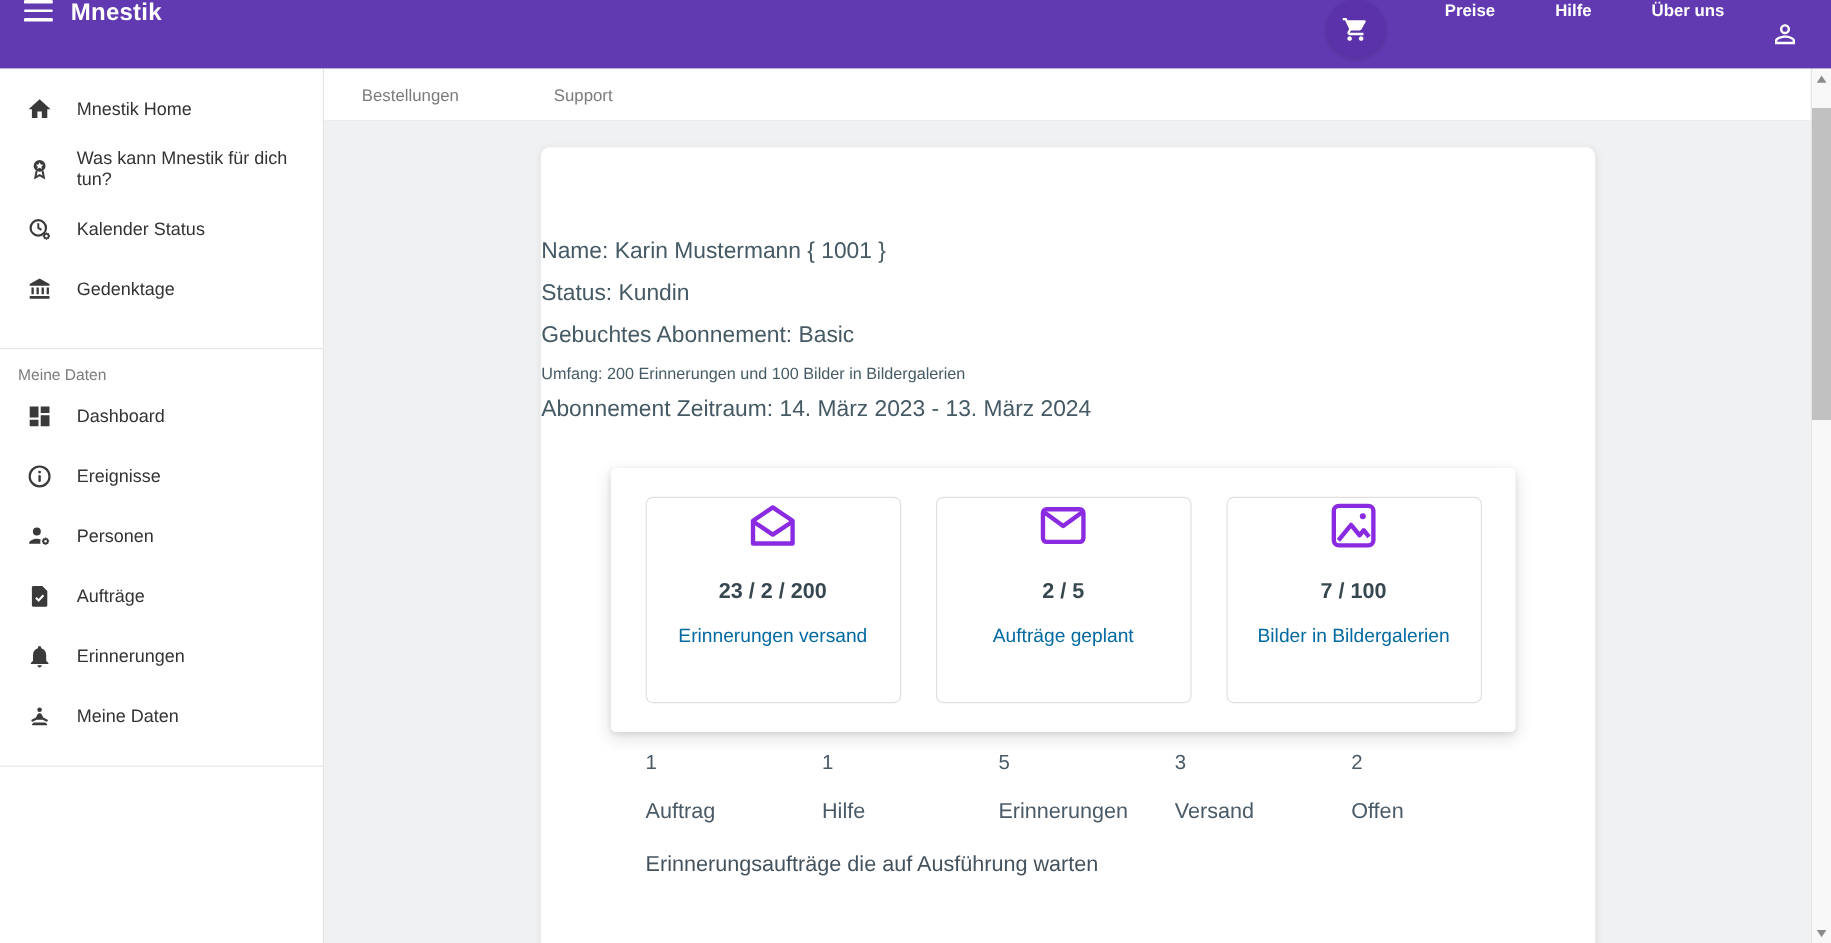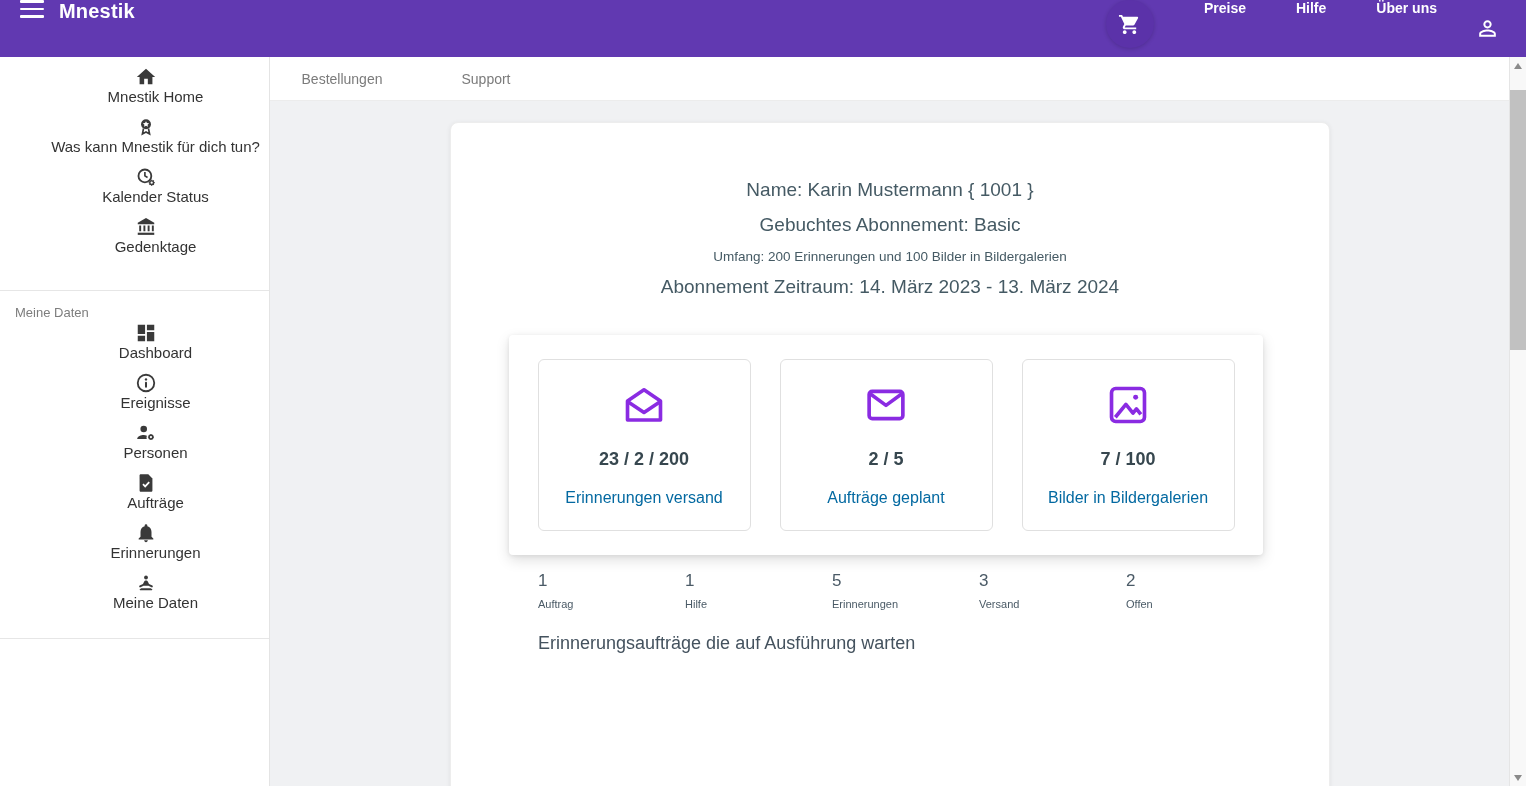--- a/index.html
+++ b/index.html
@@ -11,52 +11,52 @@
   .hamburger { width:24px; height:18px; display:flex; flex-direction:column; justify-content:space-between; cursor:pointer; }
   .hamburger span { display:block; height:2.6px; background:#fff; border-radius:1px; }
   .app-title { color:#fff; font-size:20px; font-weight:bold; margin-left:15px; letter-spacing:.2px; }
   .header-spacer { flex:1; }
   .cart-btn { width:48px; height:48px; border-radius:50%; background:#5b32a9; display:flex; align-items:center; justify-content:center; cursor:pointer; box-shadow:0 1px 4px rgba(0,0,0,.18); }
   .nav-link { color:#fff; font-size:14px; font-weight:bold; margin-left:50px; cursor:pointer; white-space:nowrap; }
   .account-icon { margin-left:38px; margin-right:8px; cursor:pointer; display:flex; align-items:center; }
 
   
   .sidebar { position:absolute; left:0; top:57px; width:270px; height:729px; background:#fff; border-right:1px solid #e4e4e4; padding-top:9px; z-index:20; }
-  .side-item { height:50px; display:flex; align-items:center; padding-left:22px; cursor:pointer;flex-direction:column; }
+  .side-item { height:50px; display:flex; align-items:center; padding-left:22px; cursor:pointer; }
   .side-item .ic { width:22px; height:22px; flex:0 0 22px; display:flex; align-items:center; justify-content:center; color:#3a3a3a; }
   .side-item .lbl { margin-left:20px; font-size:15px; color:#333; }
   .side-divider { border:none; border-top:1px solid #e6e6e6; margin-top:24px; }
   .side-section { font-size:13px; color:#7d7d7d; padding:14px 0 2px 15px; }
   .side-divider2 { border:none; border-top:1px solid #e6e6e6; margin-top:16px; }
 
   
   .tabbar { position:absolute; left:270px; top:57px; width:1239px; height:44px; background:#fff; display:flex; border-bottom:1px solid #ececec; z-index:10; }
   .tab { width:144px; height:100%; display:flex; align-items:center; justify-content:center; font-size:14px; color:#7b7b7b; cursor:pointer; position:relative; font-weight:500; }
   .tab.active { color:#3c3c3c; }
   .tab.active::after { content:""; position:absolute; left:0; right:0; bottom:0; height:3px; background:#673ab7; }
 
   
   .content { position:absolute; left:270px; top:101px; width:1239px; height:685px; background:#f0f1f3; overflow:hidden; }
   .main-card { position:absolute; left:180px; top:21px; width:880px; height:720px; background:#fff; border-radius:8px; border:1px solid #ededed; box-shadow:0 1px 5px rgba(0,0,0,.07); }
 
-  .info-block { margin-top:56px; text-align:center; color:#455a64; }
+  .info-block { margin-top:76px; color:#455a64; }
   .info-line { font-size:19px; margin-bottom:13px; }
   .info-line.small { font-size:13.5px; margin-bottom:12px; margin-top:2px; }
 
   .stats-wrapper { margin:37px 0 0 58px; width:754px; height:220px; background:#fff; border-radius:4px; box-shadow:0 5px 14px rgba(0,0,0,.13), 0 1px 4px rgba(0,0,0,.08); display:flex; justify-content:center; align-items:center; gap:29px; }
-  .mini-card { width:213px; height:172px; border:1px solid #e0e0e0; border-radius:6px; text-align:center; padding-top:22px; background:#fff; }
+  .mini-card { width:213px; height:172px; border:1px solid #e0e0e0; border-radius:6px; text-align:center; background:#fff; }
   .mini-card .mc-icon { height:46px; display:flex; align-items:center; justify-content:center; color:#8a2be2; }
   .mini-card .mc-value { margin-top:21px; font-size:18px; font-weight:bold; color:#37474f; }
   .mini-card .mc-label { margin-top:19px; font-size:16px; color:#0369a1; }
 
   .section-heading { margin:46px 0 0 87px; font-size:18px; color:#44525e; }
   .active-stats { margin:16px 0 0 87px; display:flex; }
   .as-col { width:147px; }
   .as-value { font-size:17px; color:#4a5a66; }
-  .as-label { margin-top:7px; font-size:11px; color:#4a5a66; }
+  .as-label { margin-top:20px; font-size:18px; color:#4a5a66; }
   .section-heading.second { margin-top:23px; }
 
   
   .scrollbar { position:absolute; right:0; top:57px; width:17px; height:729px; background:#f8f8f8; border-left:1px solid #e5e5e5; z-index:25; }
   .sb-arrow { position:absolute; left:0; width:16px; height:17px; display:flex; align-items:center; justify-content:center; cursor:pointer; }
   .sb-arrow.up { top:0; }
   .sb-arrow.down { bottom:0; }
   .tri-up { width:0; height:0; border-left:4.5px solid transparent; border-right:4.5px solid transparent; border-bottom:6px solid #8a8a8a; }
   .tri-down { width:0; height:0; border-left:4.5px solid transparent; border-right:4.5px solid transparent; border-top:6px solid #8a8a8a; }
   .sb-thumb { position:absolute; left:0; top:33px; width:16px; height:260px; background:#c1c1c1; cursor:pointer; }
@@ -203,20 +203,21 @@
 <div class="tabbar">
   <div class="tab">Bestellungen</div>
   <div class="tab">Support</div>
 </div>
 
 <div class="content">
   <div class="main-card">
 
     <div class="info-block">
       <div class="info-line">Name: Karin Mustermann { 1001 }</div>
+      <div class="info-line">Status: Kundin</div>
       <div class="info-line">Gebuchtes Abonnement: Basic</div>
       <div class="info-line small">Umfang: 200 Erinnerungen und 100 Bilder in Bildergalerien</div>
       <div class="info-line">Abonnement Zeitraum: 14. März 2023 - 13. März 2024</div>
     </div>
 
     <div class="stats-wrapper">
       <div class="mini-card">
         <div class="mc-icon">
           <svg width="46" height="46" viewBox="0 0 24 24" fill="none" stroke="currentColor" stroke-width="1.9" stroke-linejoin="round">
               <path d="M3.4 9.9 12 4.1l8.6 5.8v9.9H3.4z"></path>

